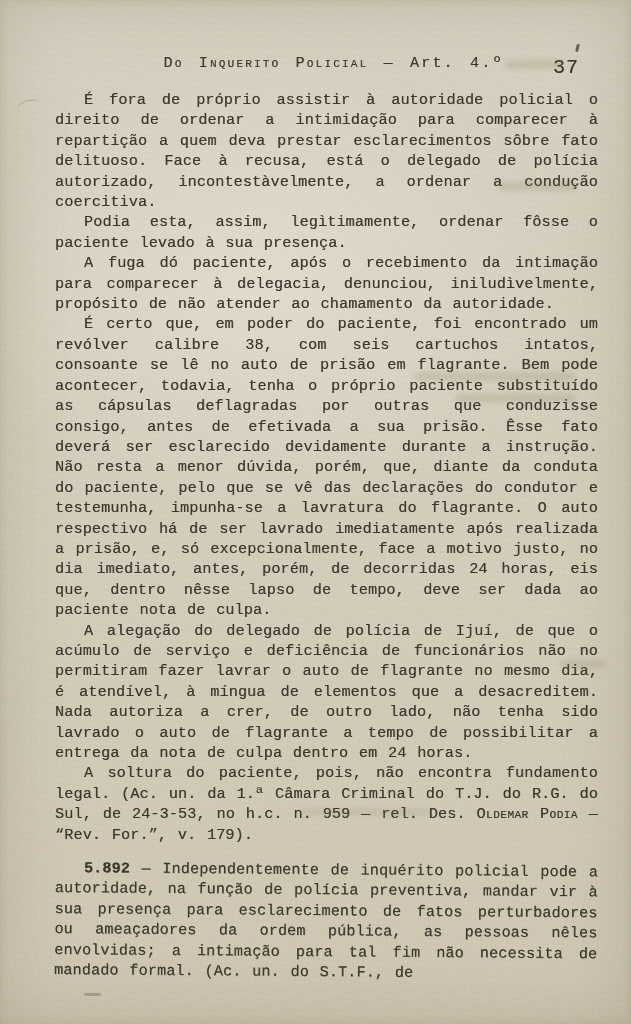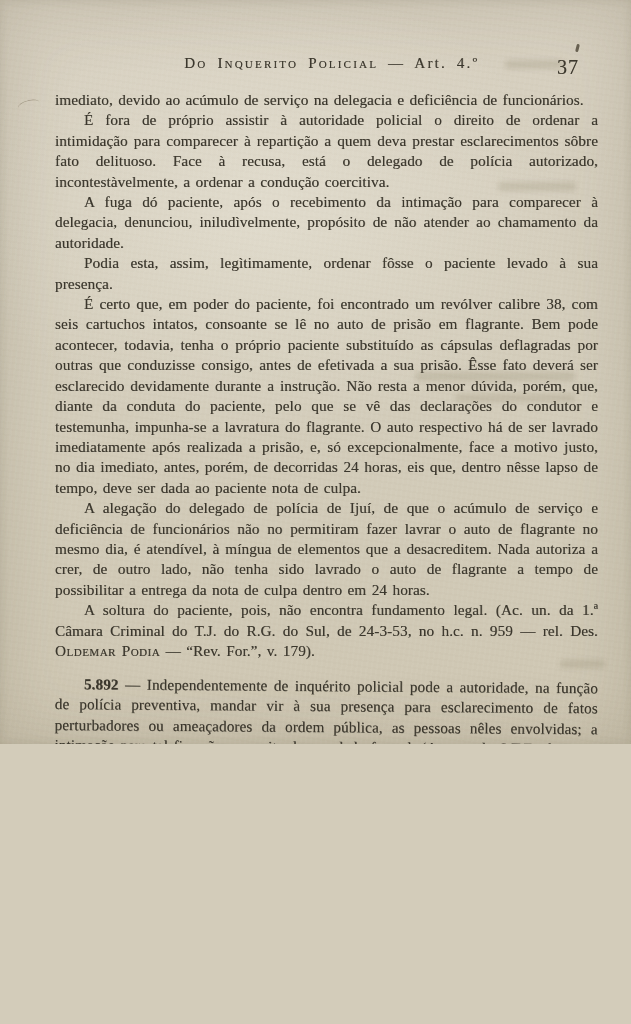--- a/index.html
+++ b/index.html
@@ -7,23 +7,23 @@
     --ink: #3b372d;
   }
   html, body { margin: 0; padding: 0; }
   body {
     width: 631px;
     background: #d3ccba;
   }
   .page {
     position: relative;
     width: 631px;
-    height: 744px;
+    height: 1024px;
     overflow: hidden;
-    font-family: Liberation Serif, serif;
+    font-family: Liberation Mono, monospace;
     color: var(--ink);
     background-image:
       radial-gradient(ellipse 420px 320px at 42% 28%, rgba(255,253,244,0.28), rgba(255,253,244,0) 72%),
       repeating-linear-gradient(8deg, rgba(125,115,90,0.025) 0 2px, rgba(0,0,0,0) 2px 6px),
       repeating-linear-gradient(98deg, rgba(255,255,250,0.03) 0 2px, rgba(0,0,0,0) 2px 5px),
       linear-gradient(to bottom, #d7d0c0 0%, #d3ccba 55%, #cec6b2 100%);
     box-shadow: inset 0 0 70px rgba(92,80,55,0.20), inset 0 0 10px rgba(92,80,55,0.12);
   }
 
   
@@ -112,24 +112,23 @@
 
   <div class="header">
     <div class="running-title">
       <span class="sc">Do Inquerito Policial</span>
       <span>— Art. 4.º</span>
     </div>
     <div class="page-number">37</div>
   </div>
 
   <div class="text-body">
-      <p class="para"><span class="seg-normal">imediato, devido ao acúmulo de serviço na delegacia e deficiência de funcionários.</span></p>
       <p class="para indent"><span class="seg-normal">É fora de próprio assistir à autoridade policial o direito de ordenar a intimidação para comparecer à repartição a quem deva prestar esclarecimentos sôbre fato delituoso. Face à recusa, está o delegado de polícia autorizado, incontestàvelmente, a ordenar a condução coercitiva.</span></p>
+      <p class="para indent"><span class="seg-normal">Podia esta, assim, legìtimamente, ordenar fôsse o paciente levado à sua presença.</span></p>
       <p class="para indent"><span class="seg-normal">A fuga dó paciente, após o recebimento da intimação para comparecer à delegacia, denunciou, iniludìvelmente, propósito de não atender ao chamamento da autoridade.</span></p>
-      <p class="para indent"><span class="seg-normal">Podia esta, assim, legìtimamente, ordenar fôsse o paciente levado à sua presença.</span></p>
       <p class="para indent"><span class="seg-normal">É certo que, em poder do paciente, foi encontrado um revólver calibre 38, com seis cartuchos intatos, consoante se lê no auto de prisão em flagrante. Bem pode acontecer, todavia, tenha o próprio paciente substituído as cápsulas deflagradas por outras que conduzisse consigo, antes de efetivada a sua prisão. Êsse fato deverá ser esclarecido devidamente durante a instrução. Não resta a menor dúvida, porém, que, diante da conduta do paciente, pelo que se vê das declarações do condutor e testemunha, impunha-se a lavratura do flagrante. O auto respectivo há de ser lavrado imediatamente após realizada a prisão, e, só excepcionalmente, face a motivo justo, no dia imediato, antes, porém, de decorridas 24 horas, eis que, dentro nêsse lapso de tempo, deve ser dada ao paciente nota de culpa.</span></p>
       <p class="para indent"><span class="seg-normal">A alegação do delegado de polícia de Ijuí, de que o acúmulo de serviço e deficiência de funcionários não no permitiram fazer lavrar o auto de flagrante no mesmo dia, é atendível, à míngua de elementos que a desacreditem. Nada autoriza a crer, de outro lado, não tenha sido lavrado o auto de flagrante a tempo de possibilitar a entrega da nota de culpa dentro em 24 horas.</span></p>
       <p class="para indent"><span class="seg-normal">A soltura do paciente, pois, não encontra fundamento legal. (Ac. un. da 1.ª Câmara Criminal do T.J. do R.G. do Sul, de 24-3-53, no h.c. n. 959 — rel. Des. </span><span class="seg-smallcaps">Oldemar Podia</span><span class="seg-normal"> — “Rev. For.”, v. 179).</span></p>
       <p class="para indent spaced skew"><span class="seg-bold">5.892</span><span class="seg-normal"> — Independentemente de inquérito policial pode a autoridade, na função de polícia preventiva, mandar vir à sua presença para esclarecimento de fatos perturbadores ou ameaçadores da ordem pública, as pessoas nêles envolvidas; a intimação para tal fim não necessita de mandado formal. (Ac. un. do S.T.F., de</span></p>
     </div>
 
   <div class="artifact scratch-top-left"></div>
   <div class="artifact speck-top-right"></div>
   <div class="artifact dash-bottom-left"></div>
   <div class="artifact smudge smudge-1"></div>

